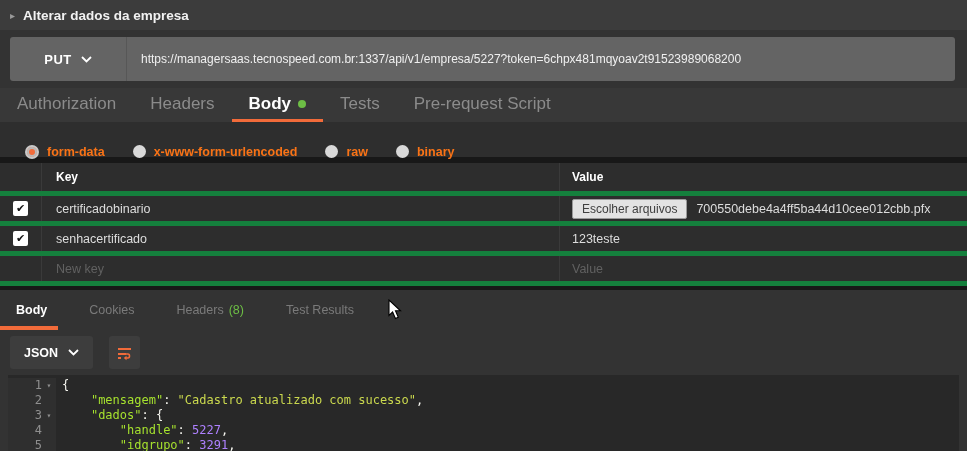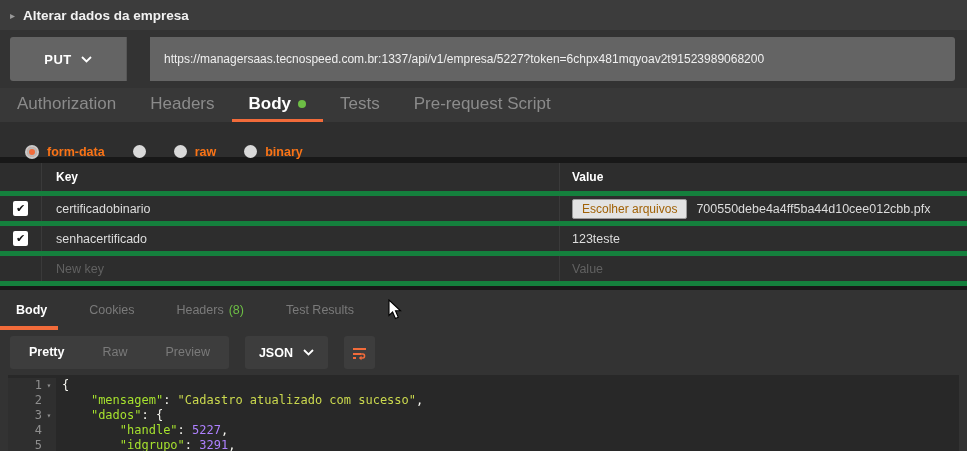--- a/index.html
+++ b/index.html
@@ -7,21 +7,21 @@
   body {
     font-family:"Liberation Sans","DejaVu Sans",sans-serif;
     background:#333333; color:#e8e8e8; position:relative;
     -webkit-font-smoothing:antialiased;
   }
   .title-bar { height:30px; background:#3c3c3c; display:flex; align-items:center; padding-left:10px; }
   .collapse-caret { color:#9a9a9a; font-size:10px; margin-right:8px; cursor:pointer; }
   .req-title { font-size:13.5px; font-weight:bold; color:#f2f2f2; }
 
   .url-row { height:58px; background:#333333; display:flex; align-items:center; padding:0 12px 0 10px; }
-  .url-bar { display:flex; height:44px; flex:1; border-radius:3px; overflow:hidden;gap:23px; }
+  .url-bar { display:flex; height:44px; flex:1; border-radius:3px; overflow:hidden; }
   .method-select { width:117px; background:#646464; display:flex; align-items:center; justify-content:center; gap:9px; cursor:pointer; border-right:1px solid #575757; }
   .method-label { font-size:13px; font-weight:bold; color:#ffffff; letter-spacing:.5px; }
   .url-input { flex:1; background:#646464; display:flex; align-items:center; padding-left:14px; }
   .url-text { font-size:12px; color:#f0f0f0; white-space:nowrap;text-align:right; }
 
   .req-tabs { height:34px; background:#383838; display:flex; align-items:stretch; }
   .rtab { display:flex; align-items:center; padding:0 17px; font-size:17px; color:#8b8b8b; cursor:pointer; border-bottom:3px solid transparent; }
   .rtab.active { color:#ffffff; font-weight:bold; border-bottom-color:#f26b3a; }
   .green-dot { width:8px; height:8px; border-radius:50%; background:#6dbe45; margin-left:7px; }
 
@@ -38,21 +38,21 @@
   .kv-row.head { height:33px; }
   .cell { display:flex; align-items:center; border-right:1px solid #3a3a3a; }
   .cell:last-child { border-right:none; }
   .cell.chk { justify-content:center; }
   .cell.key, .col-head-key { padding-left:14px; }
   .cell.val, .col-head-val { padding-left:12px; }
   .col-head { font-size:12px; font-weight:bold; color:#ffffff; }
   .kv-text { font-size:12.5px; color:#dddddd; }
   .placeholder { color:#616161; }
   .checkbox { width:15px; height:15px; background:#ffffff; border-radius:2px; display:flex; align-items:center; justify-content:center; color:#111; font-size:11px; font-weight:bold; cursor:pointer; }
-  .file-btn { background:#e3e3e3; border:1px solid #9a9a9a; border-radius:2px; color:#a16207; font-size:12px; padding:2px 9px; margin-right:9px; cursor:pointer; white-space:nowrap; }
+  .file-btn { background:#e3e3e3; border:1px solid #9a9a9a; border-radius:2px; color:#404040; font-size:12px; padding:2px 9px; margin-right:9px; cursor:pointer; white-space:nowrap; }
 
   .resp-tabs { height:40px; background:#333333; display:flex; align-items:center; padding-left:16px; position:relative; }
   .resptab { font-size:12.5px; color:#7a7a7a; margin-right:42px; cursor:pointer; }
   .resptab.active { color:#ffffff; font-weight:bold; }
   .hdr-count { color:#6dbe45; margin-left:5px; }
   .resp-underline { position:absolute; left:0; bottom:0; width:58px; height:4px; background:#f26b3a; }
 
   .toolbar { height:45px; background:#333333; display:flex; align-items:center; padding-left:10px; gap:16px; }
   .view-group { display:flex; background:#3d3d3d; border-radius:3px; height:33px; }
   .vbtn { padding:0 19px; line-height:33px; font-size:12.5px; color:#7a7a7a; cursor:pointer; }
@@ -115,20 +115,21 @@
     </div>
 </div>
 
 <div class="mode-row">
   <div class="mode">
     <span class="radio sel"></span>
     <span>form-data</span>
   </div>
   <div class="mode">
     <span class="radio"></span>
+    <span>x-www-form-urlencoded</span>
   </div>
   <div class="mode">
     <span class="radio"></span>
     <span>raw</span>
   </div>
   <div class="mode">
     <span class="radio"></span>
     <span>binary</span>
   </div>
 </div>
@@ -179,25 +180,20 @@
 
 <div class="resp-tabs">
   <span class="resptab active">Body</span>
   <span class="resptab">Cookies</span>
   <span class="resptab"><span>Headers</span><span class="hdr-count">(8)</span></span>
   <span class="resptab">Test Results</span>
   <div class="resp-underline"></div>
 </div>
 
 <div class="toolbar">
-  <div class="view-group">
-    <span class="vbtn active">Pretty</span>
-    <span class="vbtn">Raw</span>
-    <span class="vbtn">Preview</span>
-  </div>
   <div class="format-select">
     <span class="format-label">JSON</span>
     <svg width="11" height="7" viewBox="0 0 11 7">
         <polyline points="1,1 5.5,5.5 10,1" fill="none" stroke="#ffffff" stroke-width="1.8"></polyline>
       </svg>
   </div>
   <div class="wrap-btn">
     <svg width="17" height="16" viewBox="0 0 17 16">
       <path d="M2 4 H15" stroke="#f26b3a" stroke-width="2" fill="none"></path>
       <path d="M2 9 H10" stroke="#f26b3a" stroke-width="2" fill="none"></path>

